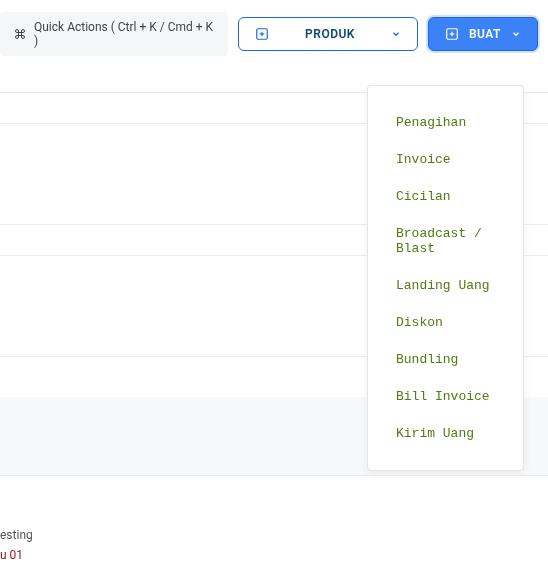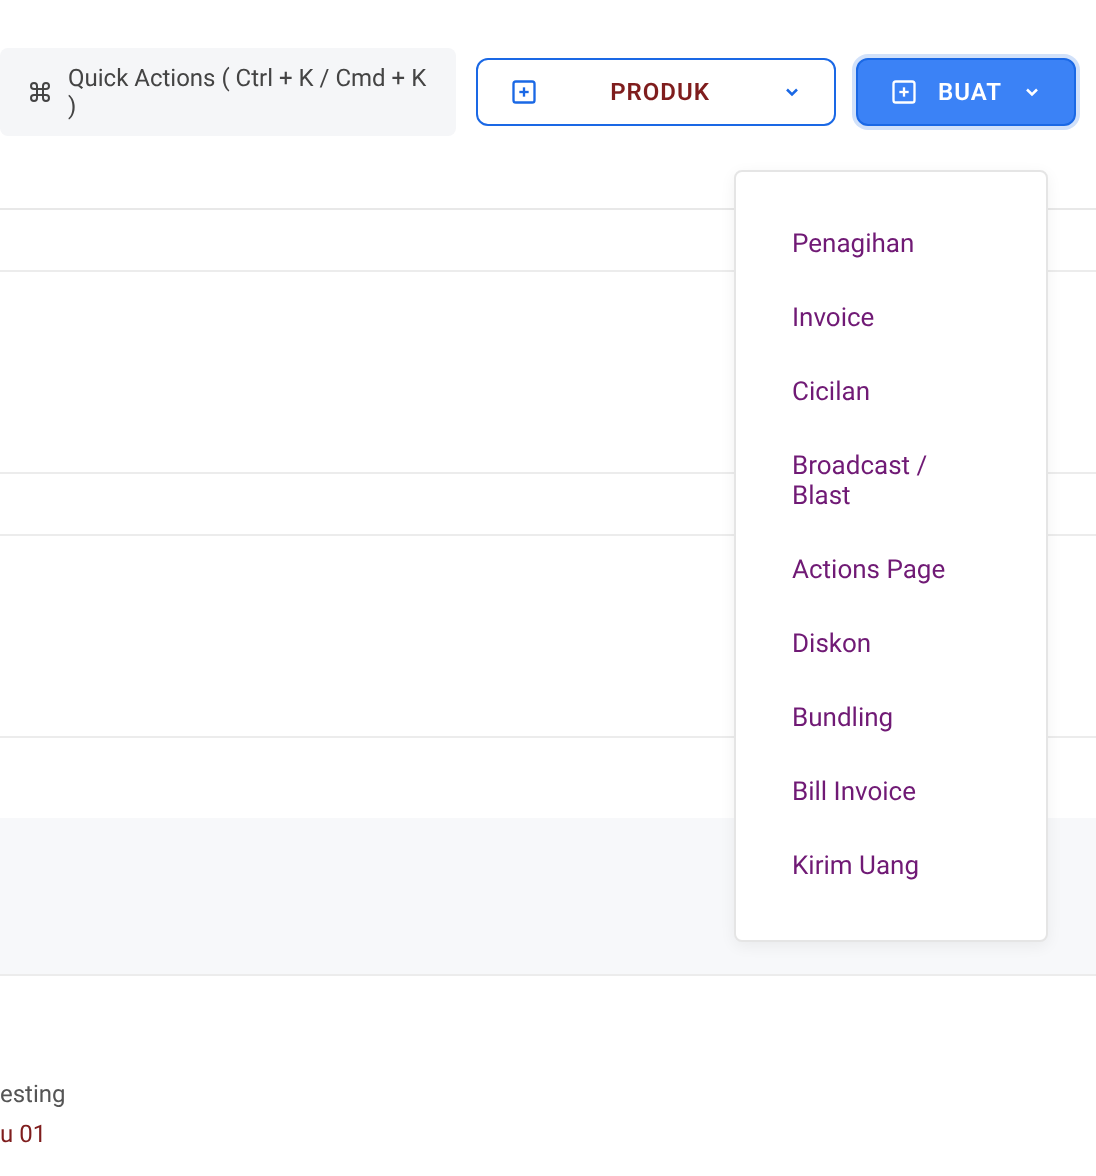--- a/index.html
+++ b/index.html
@@ -8,21 +8,21 @@
       background: #fff;
       width: 548px;
       height: 588px;
       overflow: hidden;
       position: relative;
     }
     .top-bar {
       display: flex;
       align-items: center;
       gap: 10px;
-      padding: 24px 10px 10px 0;
+      padding: 12px 10px 10px 0;
       justify-content: flex-end;
     }
     .quick-actions {
       background: #f5f6f8;
       border-radius: 4px;
       padding: 8px 14px;
       display: flex;
       align-items: center;
       gap: 8px;
       font-size: 12px;
@@ -36,21 +36,21 @@
       padding: 9px 16px;
       border-radius: 6px;
       font-size: 12px;
       font-weight: 600;
       cursor: pointer;
       letter-spacing: 0.5px;
     }
     .btn-outline {
       background: #fff;
       border: 1.5px solid #1a68e5;
-      color: #7f1d1d;
+      color: #0c4a6e;
       gap: 36px;
     }
     .btn-primary {
       background: #3b82f6;
       border: 1.5px solid #1a68e5;
       color: #fff;
       box-shadow: 0 0 0 2px rgba(26,104,229,0.2);
     }
     .icon-box {
       display: inline-flex;
@@ -78,22 +78,23 @@
       width: 157px;
       background: #fff;
       border: 1px solid #e5e5e5;
       border-radius: 4px;
       box-shadow: 0 2px 8px rgba(0,0,0,0.06);
       padding: 18px 0;
     }
     .dropdown-item {
       padding: 11px 28px;
       font-size: 13px;
-      color: #701a75;
+      color: #4d7c0f;
       cursor: pointer;
+      font-family: Liberation Mono, monospace;
     }
     .gray-block {
       background: #f7f8fa;
       height: 78px;
       margin-top: 40px;
     }
     .bottom-text {
       font-size: 12px;
       color: #555;
       padding-left: 0;
@@ -167,18 +168,18 @@
 <div class="row-line"></div>
 
 <div class="bottom-text">esting</div>
 <div class="bottom-sub">u 01</div>
 
 <div class="dropdown">
   <div class="dropdown-item">Penagihan</div>
   <div class="dropdown-item">Invoice</div>
   <div class="dropdown-item">Cicilan</div>
   <div class="dropdown-item">Broadcast / Blast</div>
-  <div class="dropdown-item">Actions Page</div>
+  <div class="dropdown-item">Landing Uang</div>
   <div class="dropdown-item">Diskon</div>
   <div class="dropdown-item">Bundling</div>
   <div class="dropdown-item">Bill Invoice</div>
   <div class="dropdown-item">Kirim Uang</div>
 </div>
 
 </body></html>

